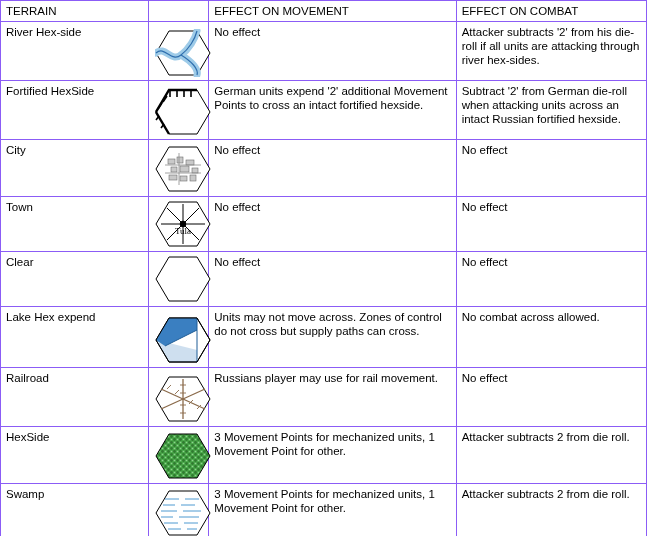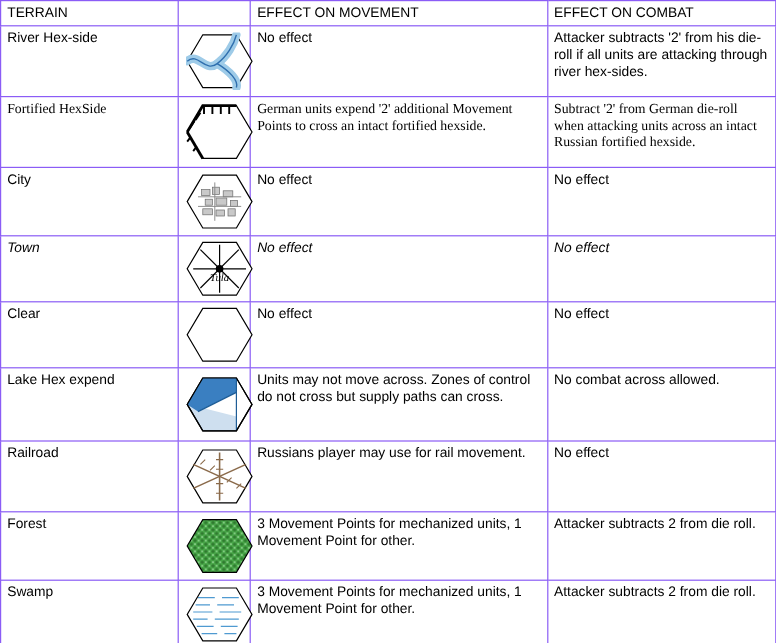--- a/index.html
+++ b/index.html
@@ -45,32 +45,32 @@
   td.icon-cell {
     padding: 0;
     text-align: center;
     vertical-align: middle;
   }
   .hexwrap {
     width: 58px;
     height: 100%;
     min-height: 44px;
     display: flex;
-    align-items: center;
+    align-items: flex-end;
     justify-content: center;
     overflow: hidden;
   }
   svg.hex { display: block; }
 
   
   tr.r-head td { height: 14px; }
   tr.r0 td { height: 52px; margin-left: 36px; }
-  tr.r1 td { height: 52px; font-family: Liberation Serif, serif; }
+  tr.r1 td { height: 52px; }
   tr.r2 td { height: 50px; }
-  tr.r3 td { height: 47px; font-style: italic; }
+  tr.r3 td { height: 47px; }
   tr.r4 td { height: 47px; }
   tr.r5 td { height: 54px; }
   tr.r6 td { height: 52px; }
   tr.r7 td { height: 50px; }
   tr.r8 td { height: 50px; }
 </style>
 </head>
 <body>
 
 <table class="terrain-table">
@@ -222,21 +222,21 @@
               <path d="M12,14 L16,10 M20,19 L24,15 M34,29 L38,25 M42,34 L46,30"></path>
             </g>
           </svg>
         </div>
       </td>
       <td>Russians player may use for rail movement.</td>
       <td>No effect</td>
     </tr>
 
     <tr class="r7">
-      <td class="terrain-name">Forest</td>
+      <td class="terrain-name">HexSide</td>
       <td class="icon-cell">
         <div class="hexwrap">
           <svg class="hex" width="56" height="48" viewBox="0 0 56 48">
             <defs>
               <pattern id="foliage" width="6" height="6" patternUnits="userSpaceOnUse">
                 <rect width="6" height="6" fill="#4aa84a"></rect>
                 <circle cx="1.5" cy="1.5" r="1.4" fill="#2f7a2f"></circle>
                 <circle cx="4.5" cy="4.5" r="1.4" fill="#2f7a2f"></circle>
                 <circle cx="4.5" cy="1.5" r="0.8" fill="#8fd08f"></circle>
                 <circle cx="1.5" cy="4.5" r="0.8" fill="#8fd08f"></circle>

